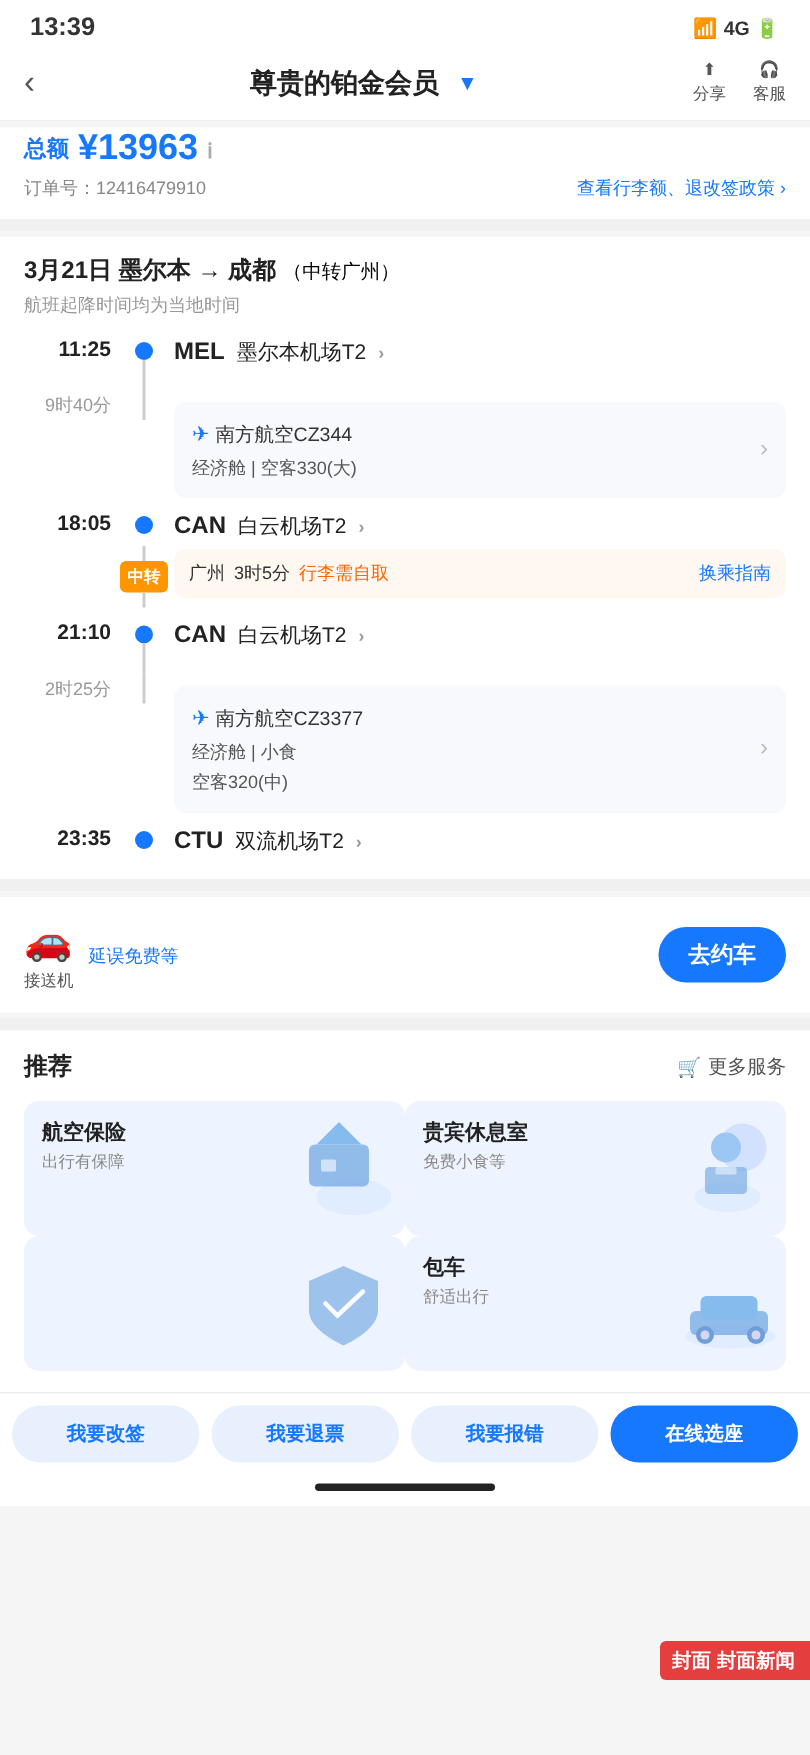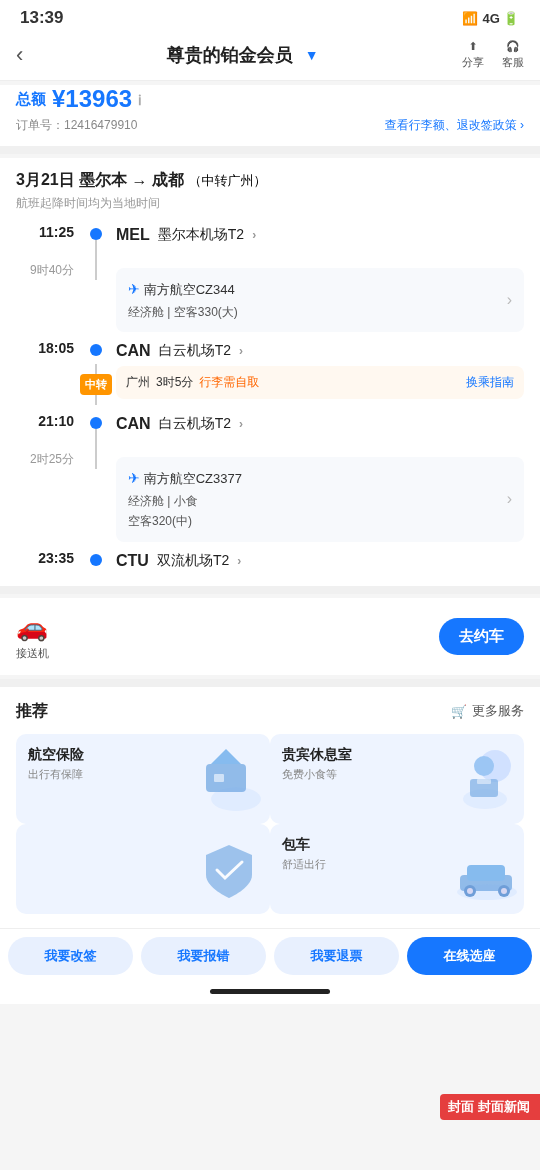--- a/index.html
+++ b/index.html
@@ -514,20 +514,21 @@
 </div>
 
 <div class="divider"></div>
 
 <div class="car-section">
   <div class="car-icon-wrap">
     <span class="car-icon">🚗</span>
     <span>接送机</span>
   </div>
   <div class="car-text">
+    <div class="subtitle">延误免费等</div>
   </div>
   <button class="car-btn">去约车</button>
 </div>
 
 <div class="divider"></div>
 
 <div class="recommend-section">
   <div class="recommend-header">
     <span class="recommend-title">推荐</span>
     <div class="more-link">
@@ -582,22 +583,22 @@
           <circle cx="52" cy="44" r="6" fill="#3a7bc8"></circle>
           <circle cx="52" cy="44" r="3" fill="#cce"></circle>
         </svg>
       </div>
     </div>
   </div>
 </div>
 
 <div class="bottom-bar">
   <button class="bottom-btn">我要改签</button>
+  <button class="bottom-btn">我要退票</button>
   <button class="bottom-btn">我要报错</button>
-  <button class="bottom-btn">我要退票</button>
   <button class="bottom-btn primary">在线选座</button>
 </div>
 
 <div class="watermark">
   <span>封面</span>
   <span>封面新闻</span>
 </div>
 
 <div class="home-indicator">
   <div class="home-bar"></div>

